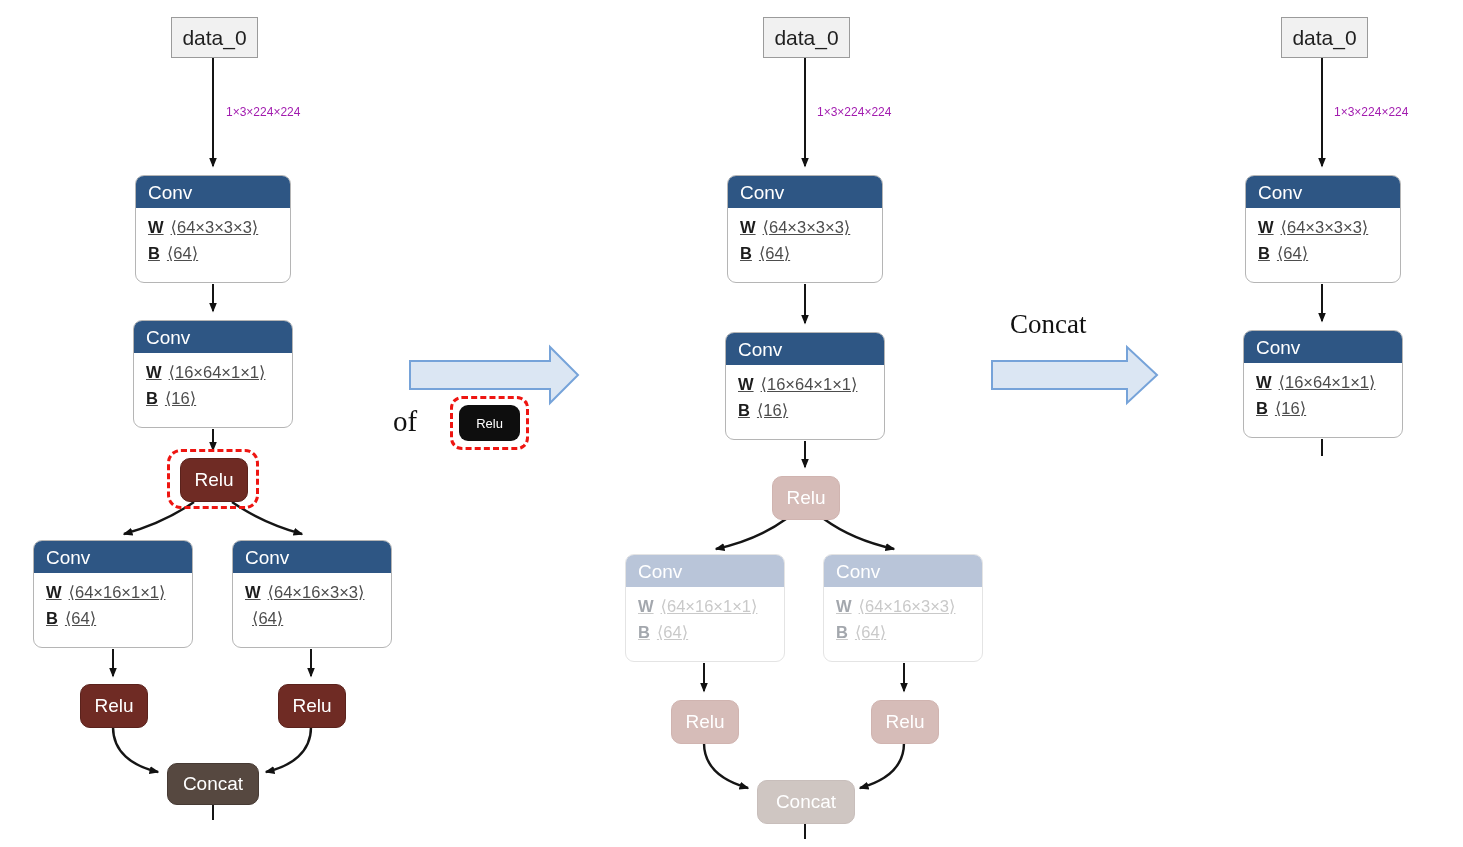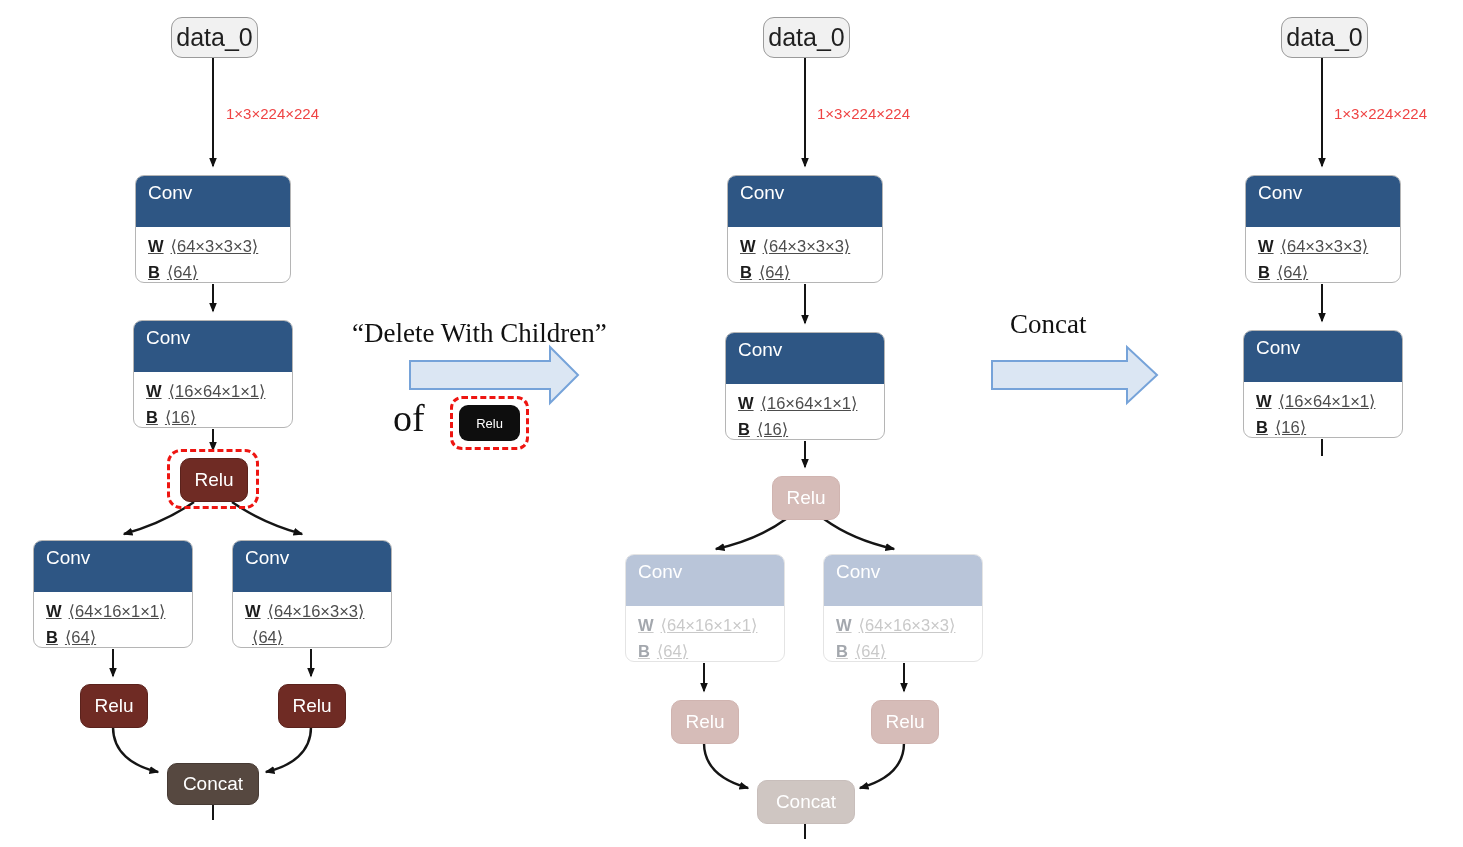--- a/index.html
+++ b/index.html
@@ -2,27 +2,27 @@
 <html><head>
 <meta charset="utf-8">
 <style>
   html,body{margin:0;padding:0;background:#ffffff;}
   #canvas{position:relative;width:1463px;height:847px;background:#ffffff;overflow:hidden;
           font-family:"Liberation Sans","DejaVu Sans",sans-serif;}
   #edges{position:absolute;left:0;top:0;width:1463px;height:847px;}
 
   
   .io-node{position:absolute;display:flex;align-items:center;justify-content:center;
-           background:#f1f1f1;border:1.5px solid #9b9b9b;border-radius:11px;
-           font-size:25px;color:#1f1f1f;}
+           background:#f1f1f1;border:1.5px solid #9b9b9b;border-radius:0;
+           font-size:21px;color:#1f1f1f;}
 
   
   .conv-node{position:absolute;background:#ffffff;border:1.5px solid #b5b5b5;border-radius:9px;
              overflow:hidden;box-sizing:border-box;}
-  .conv-header{background:#2e5684;color:#ffffff;font-size:19px;padding:6px 12px 23px 12px;}
+  .conv-header{background:#2e5684;color:#ffffff;font-size:19px;padding:6px 12px 4px 12px;}
   .conv-body{padding:7px 12px;font-size:16.5px;color:#4d4d4d;line-height:1.55;}
   .param-row{white-space:nowrap;text-decoration:underline;}
   .param-key{font-weight:bold;color:#1c1c1c;margin-right:7px;}
 
   
   .conv-node.faded{border-color:#e4e4e4;}
   .conv-node.faded .conv-header{background:#b9c5d9;}
   .conv-node.faded .conv-body{color:#c9c9c9;}
   .conv-node.faded .param-key{color:#a3a7ad;}
 
@@ -36,21 +36,21 @@
 
   
   .dash-red{position:absolute;border:3.5px dashed #ee1511;border-radius:14px;box-sizing:border-box;}
 
   
   .caption{position:absolute;font-family:"Liberation Serif","DejaVu Serif",serif;
            color:#111111;white-space:nowrap;}
   .chip{position:absolute;display:flex;align-items:center;justify-content:center;
         background:#0e0e0e;color:#ffffff;border-radius:9px;font-size:13px;}
 
-  .edge-label{position:absolute;font-size:15px;color:#ef4444;white-space:nowrap;}
+  .edge-label{position:absolute;font-size:12px;color:#a21caf;white-space:nowrap;}
 </style>
 </head>
 <body>
 
 <div id="canvas">
 
   <svg id="edges" width="1463" height="847" viewBox="0 0 1463 847">
     <defs>
       <marker id="ah" markerWidth="10" markerHeight="8" refX="8.5" refY="4" orient="auto" markerUnits="userSpaceOnUse">
         <path d="M0,0 L10,4 L0,8 z" fill="#111111"></path>
@@ -138,22 +138,21 @@
   <div class="pill relu-pill" style="left:80px;top:684px;width:66px;height:42px;">
     <span>Relu</span>
   </div>
   <div class="pill relu-pill" style="left:278px;top:684px;width:66px;height:42px;">
     <span>Relu</span>
   </div>
   <div class="pill concat-pill" style="left:167px;top:763px;width:90px;height:40px;">
     <span>Concat</span>
   </div>
 
-  <div class="caption" style="left:352px;top:318px;font-size:27px;">“Delete With Children”</div>
-  <div class="caption" style="left:393px;top:396px;font-size:38px;">of</div>
+  <div class="caption" style="left:393px;top:405px;font-size:29px;">of</div>
   <div class="dash-red" style="left:450px;top:396px;width:79px;height:54px;border-width:3px;border-radius:12px;"></div>
   <div class="chip" style="left:459px;top:405px;width:61px;height:36px;">
     <span>Relu</span>
   </div>
   <div class="caption" style="left:1010px;top:309px;font-size:27px;">Concat</div>
 
   <div class="io-node" style="left:763px;top:17px;width:85px;height:39px;">
     <span>data_0</span>
   </div>
   <div class="edge-label" style="left:817px;top:105px;">1×3×224×224</div>

